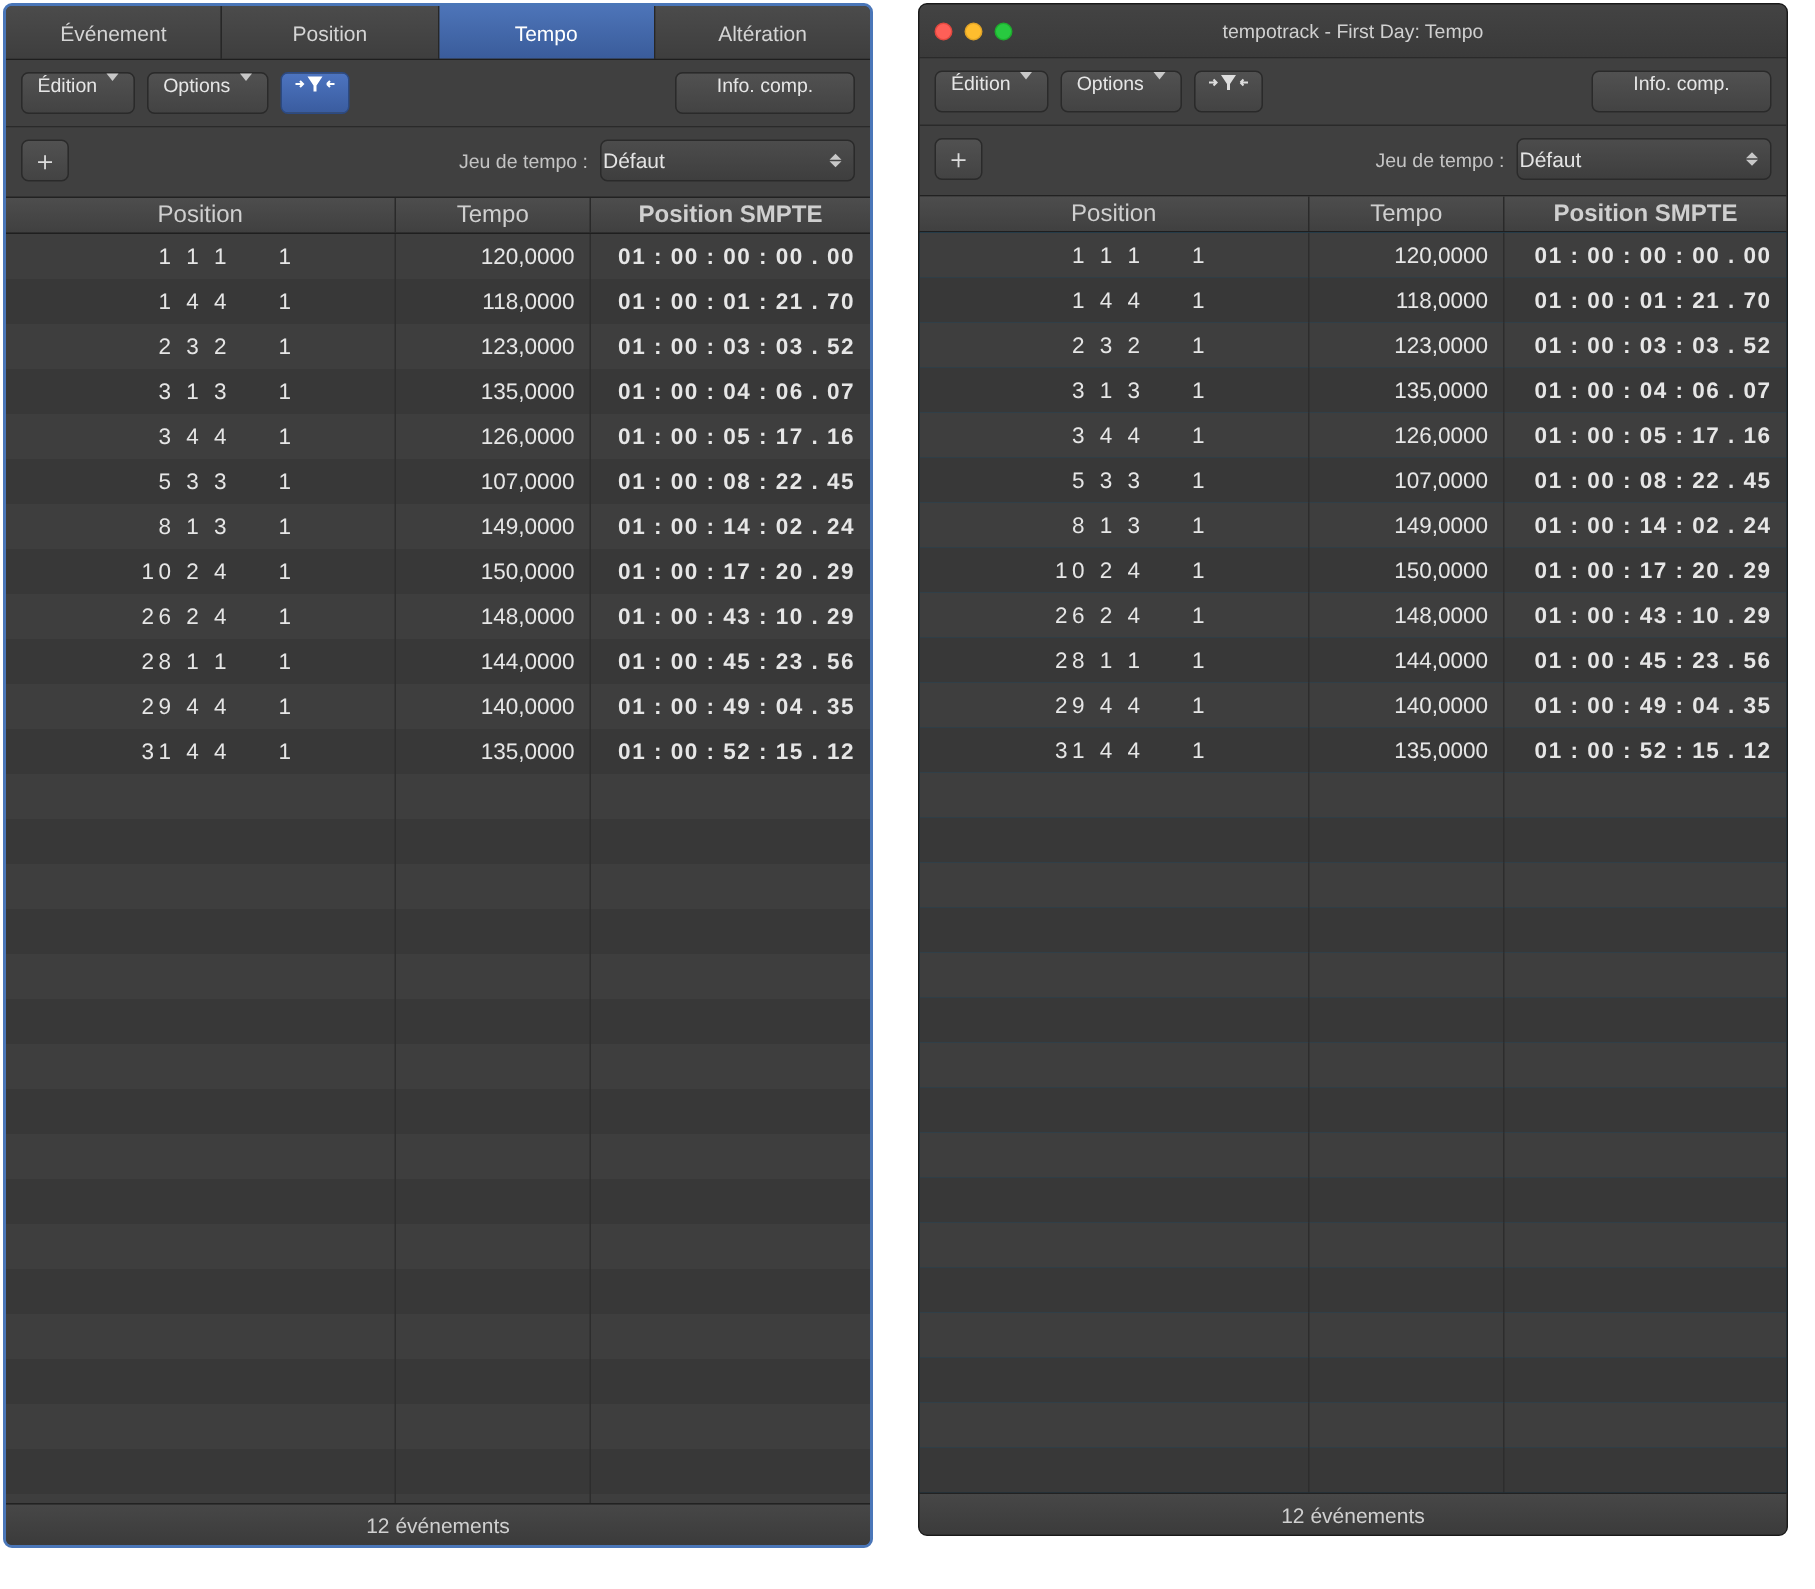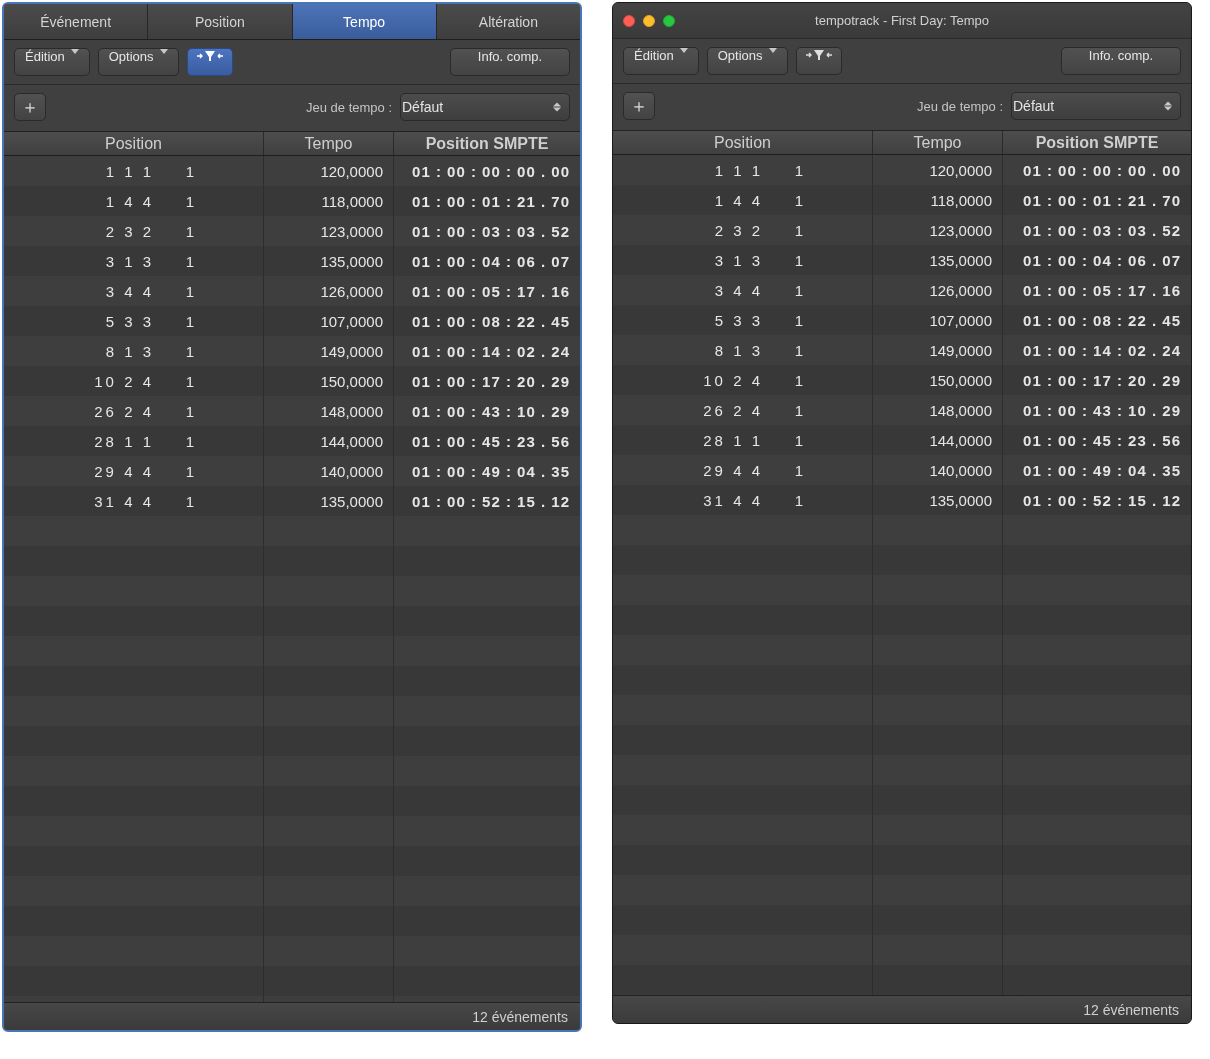--- a/index.html
+++ b/index.html
@@ -176,21 +176,21 @@
 
   
   .row.empty .cell{color:transparent;}
   .row.empty .cell.pos .p1,.row.empty .cell.pos .p2{color:transparent;}
 
   
   .footer{
     height:28px;
     background: linear-gradient(#474747,#3b3b3b);
     border-top:1px solid #222;
-    display:flex; align-items:center; justify-content:flex-end;
+    display:flex; align-items:center; justify-content:center;
     padding:0 12px;
     color:#d0d0d0; font-size:14px;
   }
 </style>
 </head>
 <body>
 
 <div class="panel left">
   <div class="tabs">
     <div class="tab">Événement</div>

